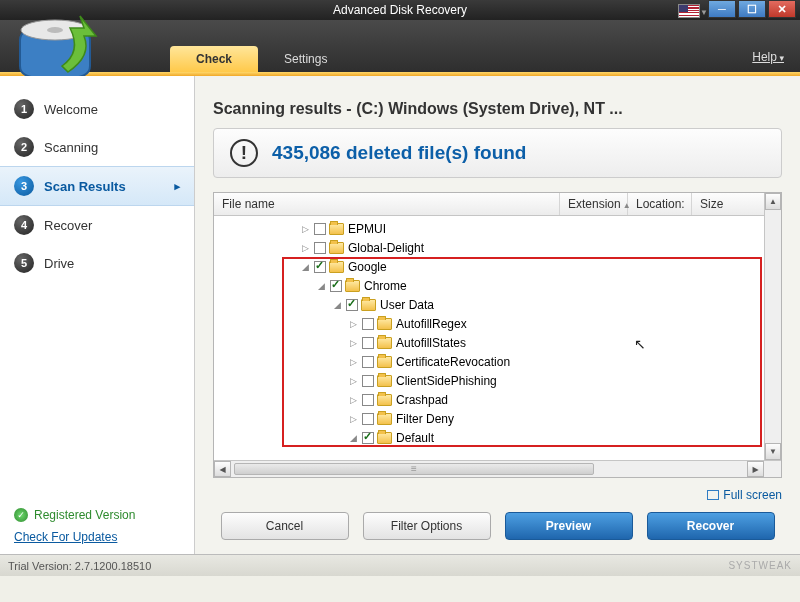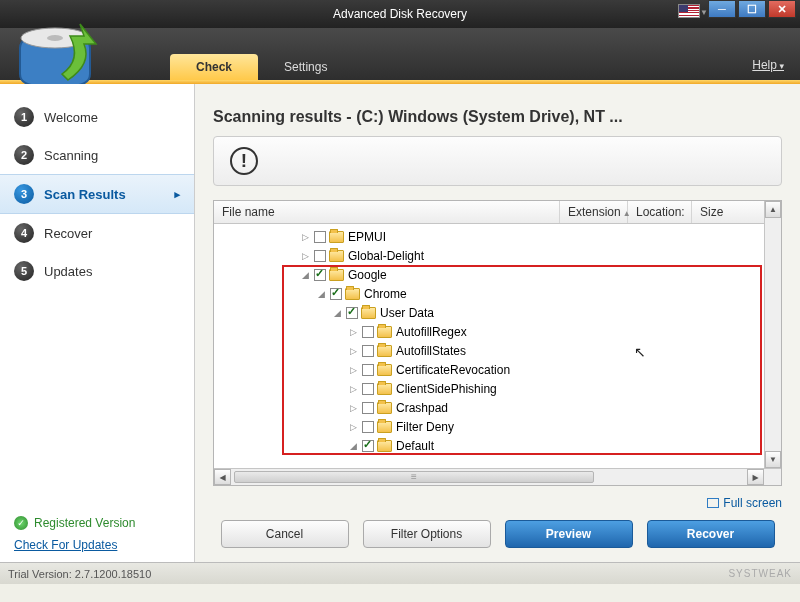--- a/index.html
+++ b/index.html
@@ -1,19 +1,19 @@
 <!DOCTYPE html>
 <html><head>
 <meta charset="utf-8">
 <style>
 * { box-sizing: border-box; margin: 0; padding: 0; font-family: "Segoe UI", Tahoma, sans-serif; }
 body { width: 800px; height: 602px; background: #f0f0e8; overflow: hidden; position: relative; }
 
 
-.title-bar { height: 28px; background: linear-gradient(#3a3a3a,#222); color: #fff; display: flex; align-items: center; position: relative; font-size: 12px; }
+.title-bar { height: 20px; background: linear-gradient(#3a3a3a,#222); color: #fff; display: flex; align-items: center; position: relative; font-size: 12px; }
 .title-bar .title-text { position: absolute; left: 50%; transform: translateX(-50%); }
 .title-bar .flag { position: absolute; right: 100px; top: 4px; width: 22px; height: 14px; background: linear-gradient(#b22234 10%,#fff 10% 20%,#b22234 20% 30%,#fff 30% 40%,#b22234 40% 50%,#fff 50% 60%,#b22234 60% 70%,#fff 70% 80%,#b22234 80% 90%,#fff 90%); border: 1px solid #888; position: absolute; }
 .title-bar .flag::before { content:""; position:absolute; top:0; left:0; width:9px; height:7px; background:#3c3b6e; }
 .title-bar .flag-drop { position:absolute; right:92px; top:8px; font-size:8px; color:#999;}
 .window-btns { position: absolute; right: 4px; top: 0; display: flex; gap: 2px; }
 .window-btn { width: 28px; height: 18px; border: 1px solid #333; display:flex; align-items:center; justify-content:center; font-size:11px; font-weight:bold; color:#fff; }
 .btn-min { background: linear-gradient(#6fa9e0,#3e7ac2); }
 .btn-max { background: linear-gradient(#6fa9e0,#3e7ac2); }
 .btn-close { background: linear-gradient(#e26b5f,#c0392b); }
 
@@ -129,36 +129,37 @@
         <div class="step active">
           <span class="step-num">3</span>
           <span>Scan Results</span>
         </div>
         <div class="step">
           <span class="step-num">4</span>
           <span>Recover</span>
         </div>
         <div class="step">
           <span class="step-num">5</span>
-          <span>Updates</span>
+          <span>Drive</span>
         </div>
       </div>
     <div class="sidebar-bottom">
       <div class="reg">
         <span class="reg-check">✓</span>
         <span>Registered Version</span>
       </div>
       <div class="updates">Check For Updates</div>
     </div>
   </div>
 
   <div class="content">
     <div class="heading">Scanning results - (C:) Windows (System Drive), NT ...</div>
     <div class="banner">
       <div class="banner-icon">!</div>
+      <div class="banner-text">435,086 deleted file(s) found</div>
     </div>
 
     <div class="grid-wrap">
       <div class="grid-head">
         <div class="gh gh1">File name</div>
         <div class="gh gh2"><span>Extension</span><span class="sort-ind">▲</span></div>
         <div class="gh gh3">Location:</div>
         <div class="gh gh4">Size</div>
       </div>
       <div class="grid-body" id="grid-body">

